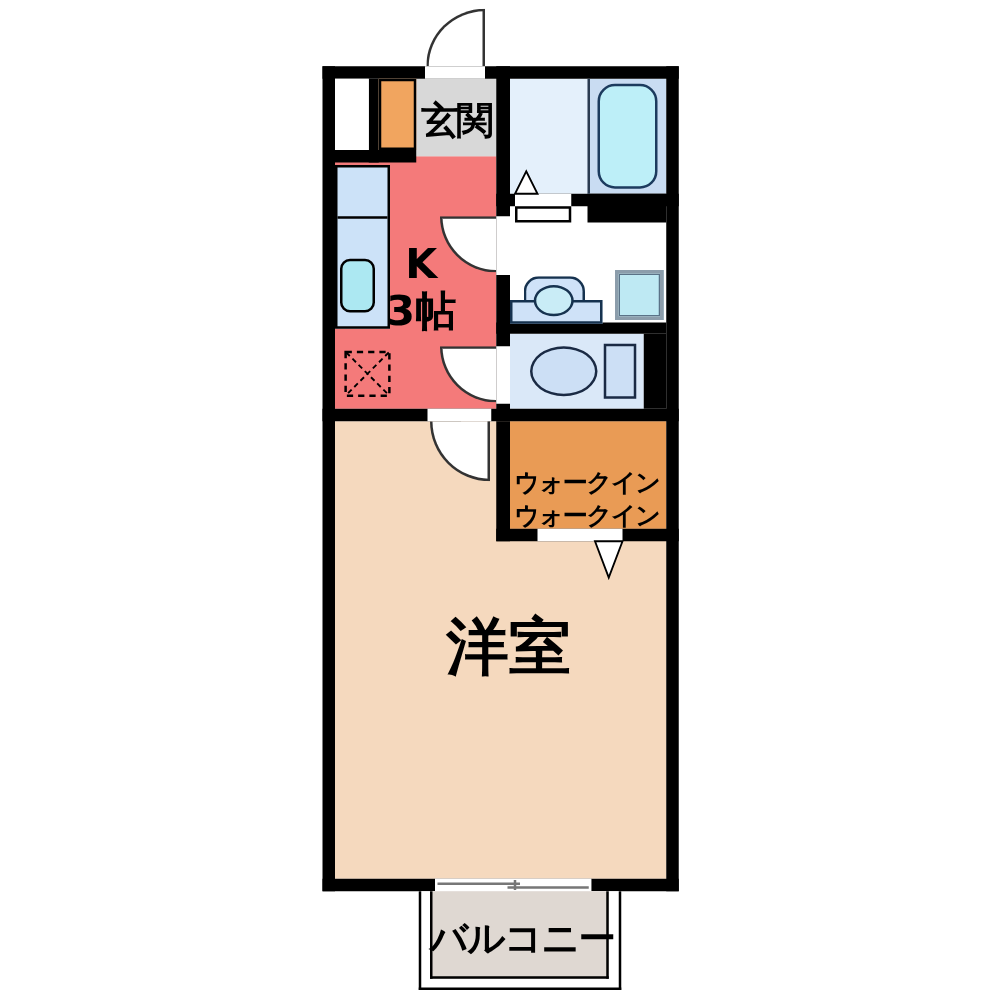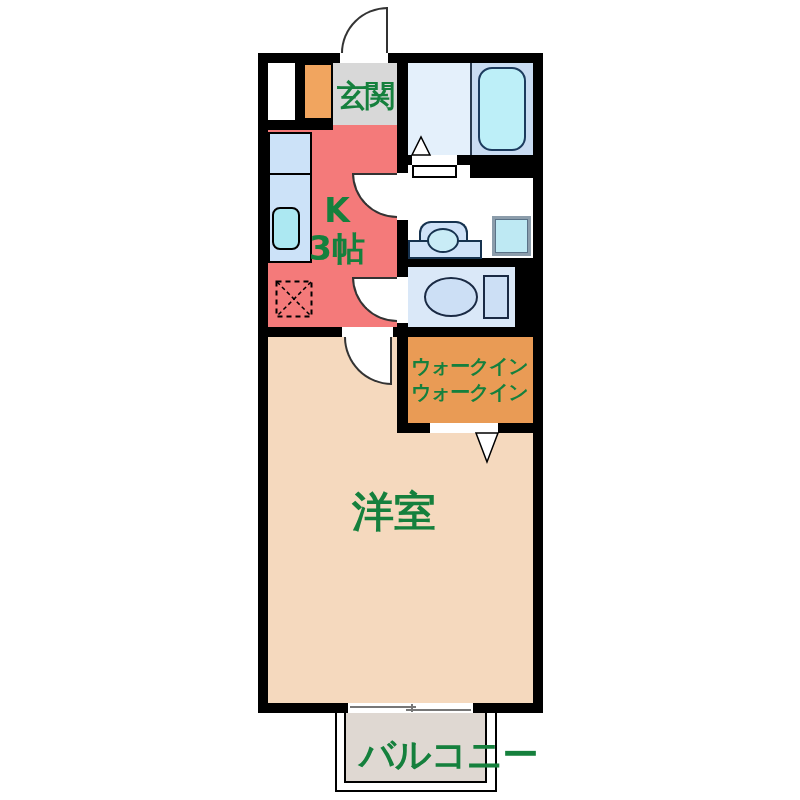--- a/index.html
+++ b/index.html
@@ -1,21 +1,21 @@
 <!DOCTYPE html>
 <html><head>
 <meta charset="utf-8">
 <style>
   html,body{margin:0;padding:0;background:#fff;}
   #canvas{position:relative;width:800px;height:800px;background:#ffffff;overflow:hidden;
           font-family:"DejaVu Sans",sans-serif;}
   .abs{position:absolute;}
   .wall{position:absolute;background:#000;}
   .gap{position:absolute;background:#fff;}
-  .lbl{position:absolute;color:#15803d;font-weight:900;text-align:center;white-space:nowrap;}
+  .lbl{position:absolute;color:#000000;font-weight:900;text-align:center;white-space:nowrap;}
   .disc{position:absolute;background:#fff;}
   svg{display:block;}
 </style>
 </head>
 <body>
 
 <div id="canvas">
 
   <div class="abs" style="left:268px;top:125px;width:129px;height:202px;background:#F47A7A;"></div>
   <div class="abs" style="left:333px;top:63px;width:64px;height:62px;background:#D8D8D8;"></div>
@@ -101,24 +101,24 @@
   <div class="abs" style="left:335px;top:713px;width:162px;height:79px;background:#fff;border:2px solid #000;border-top:none;box-sizing:border-box;"></div>
   <div class="abs" style="left:344px;top:713px;width:143px;height:70px;background:#DFD8D2;border:2px solid #000;border-top:none;box-sizing:border-box;"></div>
 
   <div class="lbl" style="left:329px;top:76px;width:72px;font-size:30px;letter-spacing:-2px;">玄関</div>
 
   <div class="lbl" style="left:287px;top:192px;width:100px;font-size:33px;line-height:1.16;">
     <div>K</div>
     <div>3帖</div>
   </div>
 
-  <div class="lbl" style="left:404px;top:353px;width:131px;font-size:20px;line-height:1.32;letter-spacing:-1px;">
+  <div class="lbl" style="left:404px;top:373px;width:131px;font-size:20px;line-height:1.32;letter-spacing:-1px;">
     <div>ウォークイン</div>
     <div>ウォークイン</div>
   </div>
 
-  <div class="lbl" style="left:259px;top:484px;width:270px;font-size:42px;line-height:1.33;">
+  <div class="lbl" style="left:272px;top:484px;width:270px;font-size:50px;line-height:1.33;">
     <div>洋室</div>
   </div>
 
-  <div class="lbl" style="left:344px;top:731px;width:143px;font-size:36px;letter-spacing:-1px;padding-left:15px;">バルコニー</div>
+  <div class="lbl" style="left:344px;top:731px;width:143px;font-size:30px;letter-spacing:-1px;">バルコニー</div>
 
 </div>
 
 </body></html>

